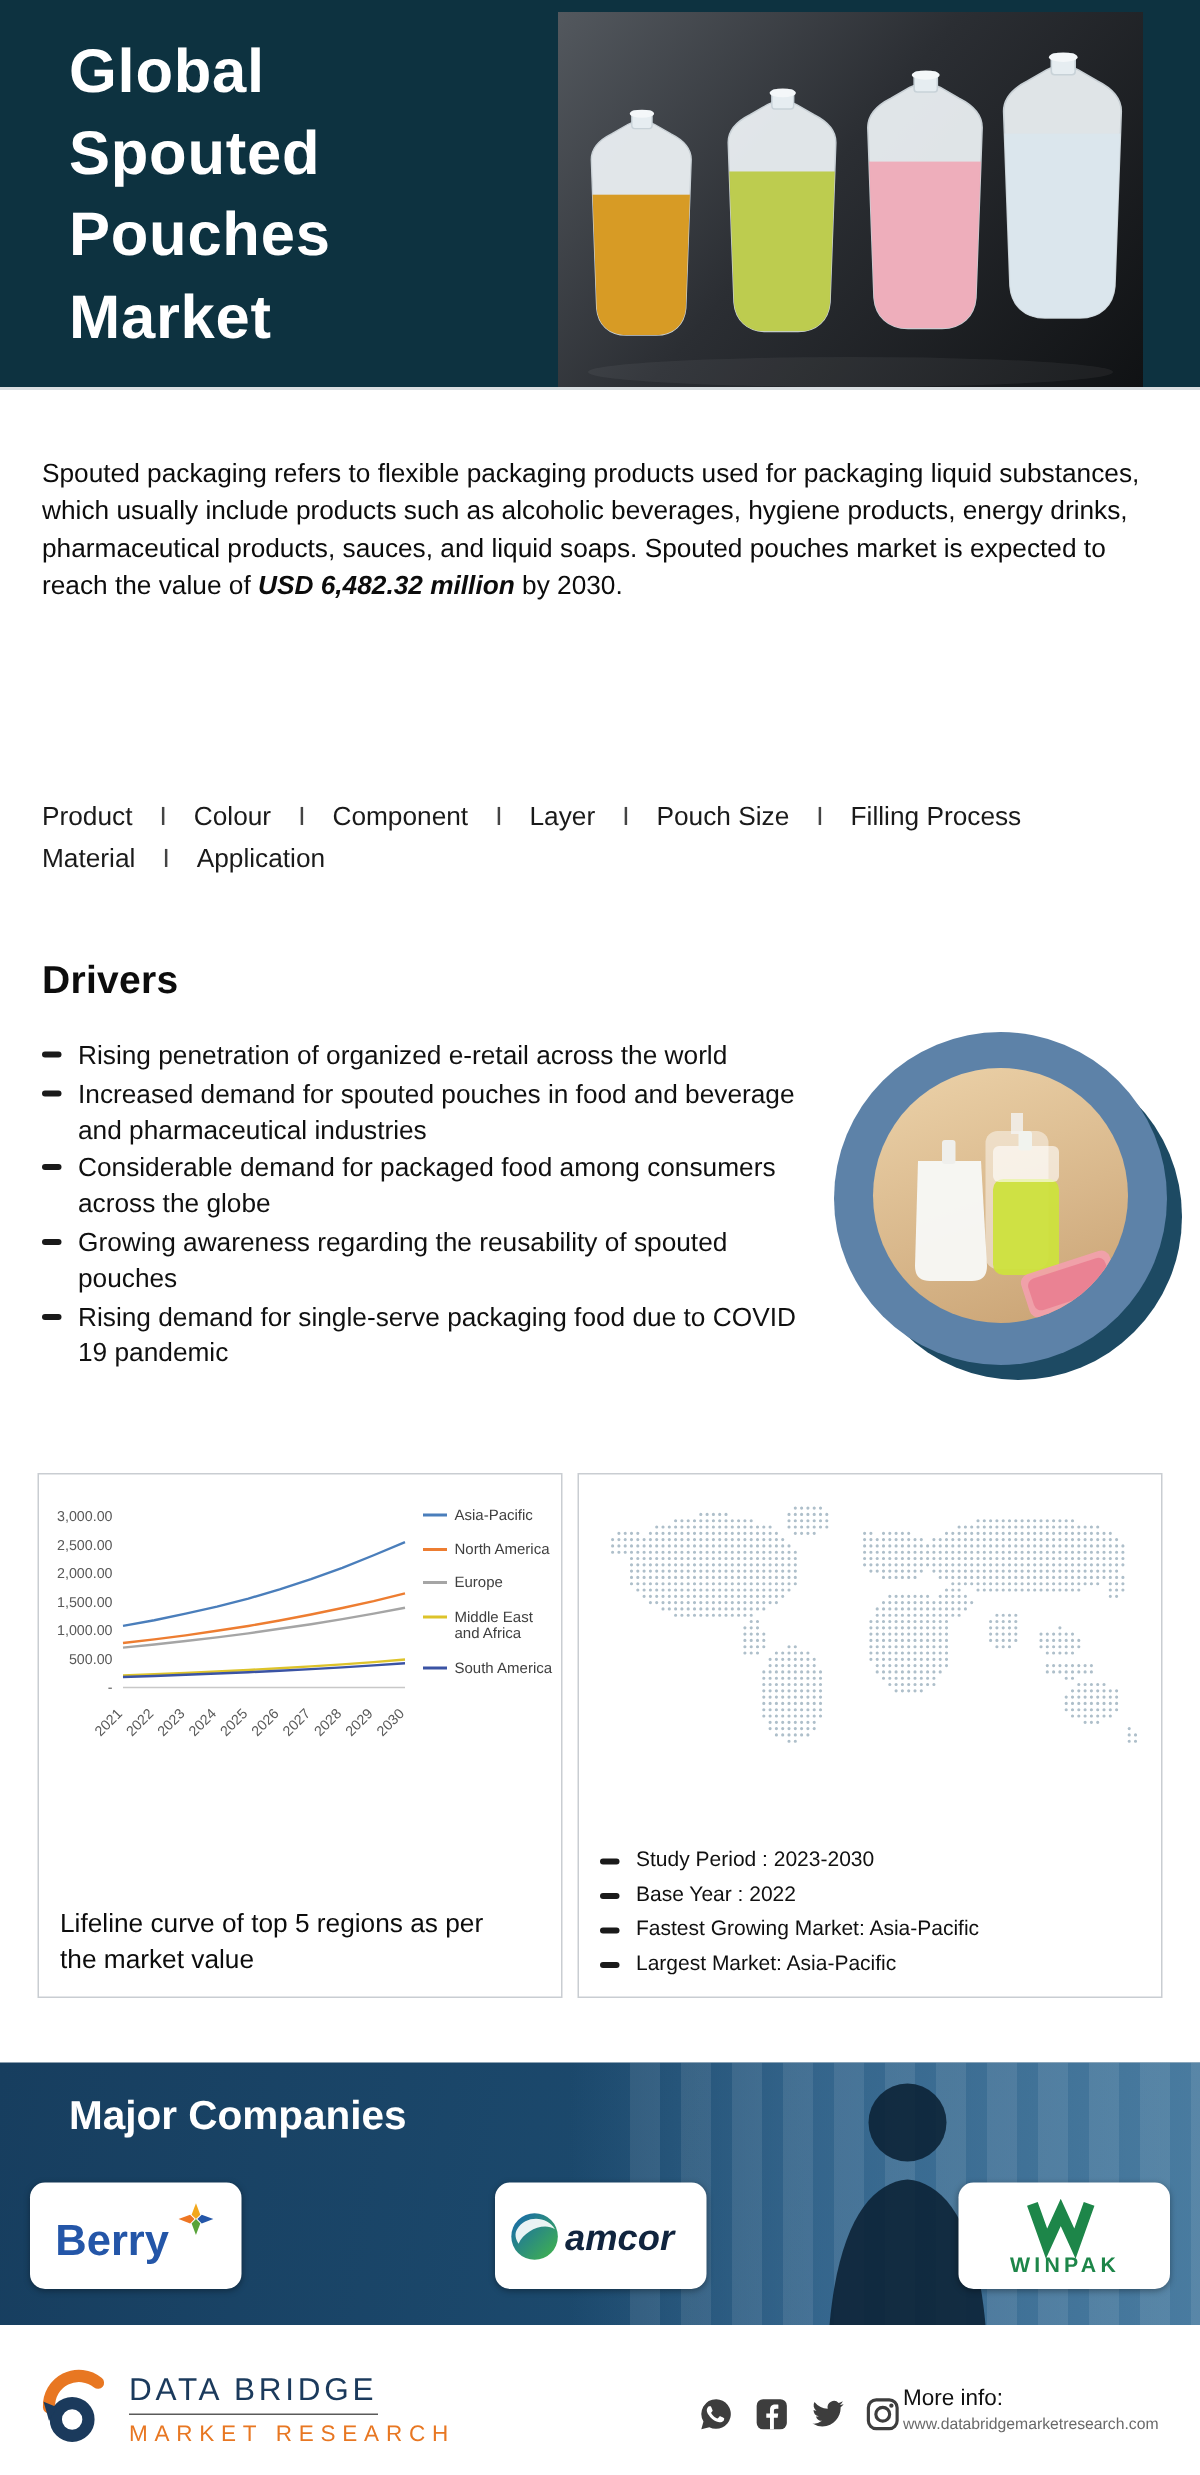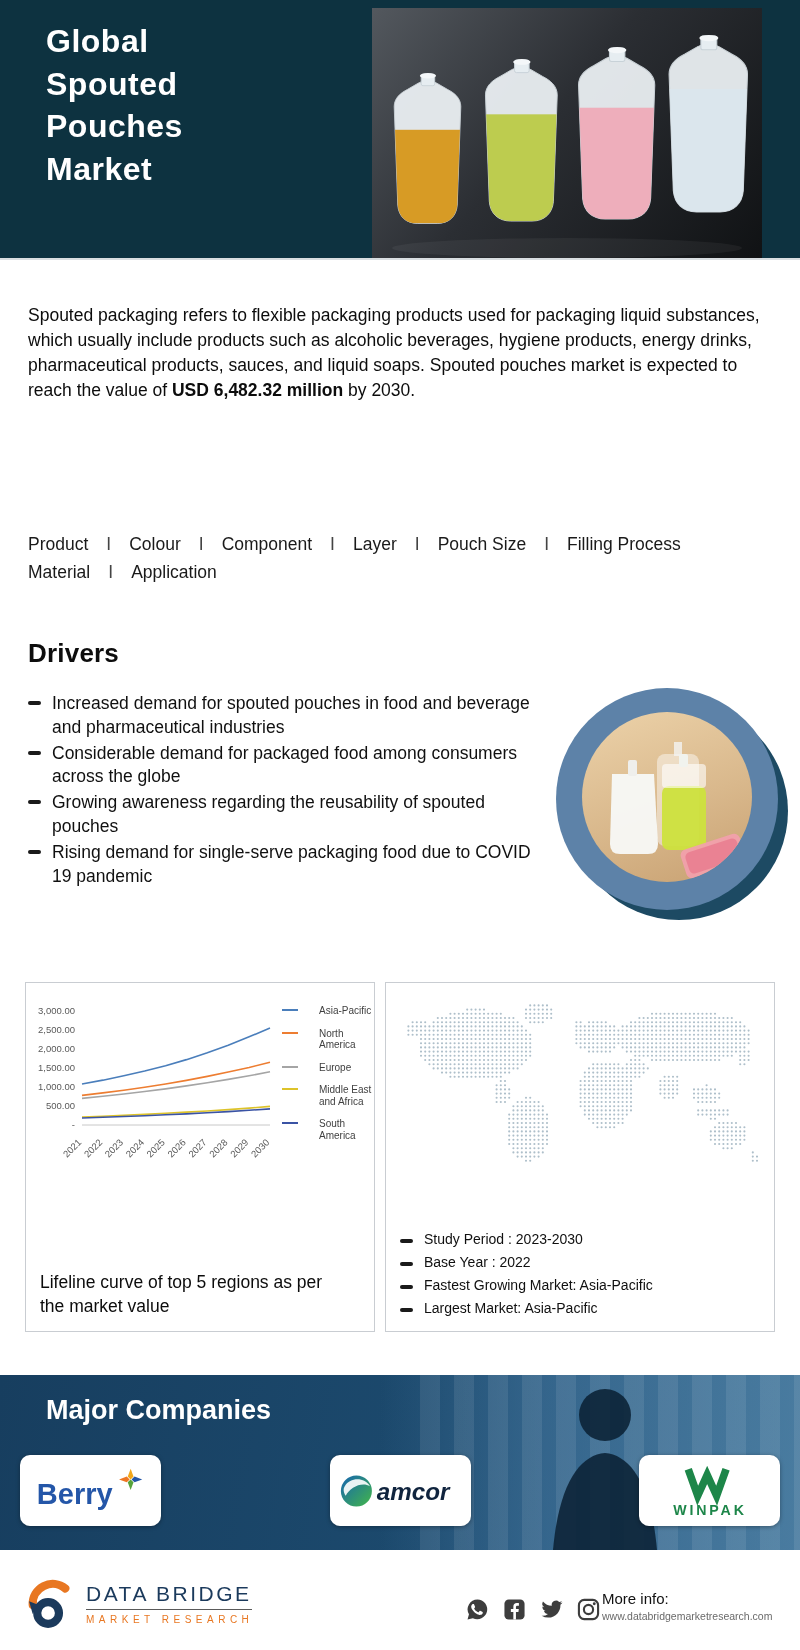--- a/index.html
+++ b/index.html
@@ -2,27 +2,27 @@
 <html><head>
 <meta charset="utf-8">
 <title>Global Spouted Pouches Market</title>
 <style>
   html,body{margin:0;padding:0;background:#ffffff;}
   .page{position:relative;width:800px;height:1650px;background:#fff;overflow:hidden;
         font-family:"Liberation Sans",sans-serif;color:#101010;}
 
   
   .hero{position:absolute;left:0;top:0;width:800px;height:260px;background:#0d3240;border-bottom:2px solid #d9dee1;box-sizing:border-box;}
-  .hero-title{position:absolute;left:46px;top:20px;color:#ffffff;font-size:32px;font-weight:bold;line-height:1.33;letter-spacing:.5px;}
+  .hero-title{position:absolute;left:46px;top:20px;color:#ffffff;font-size:41px;font-weight:bold;line-height:1.33;letter-spacing:.5px;}
   .hero-photo{position:absolute;left:372px;top:8px;width:390px;height:250px;overflow:hidden;
               background:linear-gradient(130deg,#53585e 0%,#2b2e33 45%,#101214 100%);}
 
   
   .intro{position:absolute;left:28px;top:303px;width:748px;margin:0;font-size:17.5px;line-height:1.42;color:#0c0c0c;}
-  .intro strong{font-weight:bold;}
+  .intro strong{font-weight:bold;font-style:italic;}
 
   
   .h2{position:absolute;margin:0;font-size:26px;font-weight:bold;color:#0d0d0d;letter-spacing:.2px;}
   #seg-heading{left:28px;top:480px;}
   #seg-lines{position:absolute;left:28px;top:534px;width:744px;font-size:17.5px;color:#1a1a1a;}
   .seg-line{margin-bottom:7px;}
   .seg-sep{margin:0 18px;color:#444;}
 
   
   #drivers-heading{left:28px;top:638px;text-align:right;}
@@ -36,21 +36,21 @@
   .circle-blue{position:absolute;left:0;top:0;width:222px;height:222px;border-radius:50%;background:#5d82a8;}
   .circle-photo{position:absolute;left:26px;top:24px;width:170px;height:170px;border-radius:50%;overflow:hidden;
                 background:linear-gradient(160deg,#ecd2a9 0%,#d9b88c 55%,#c8a172 100%);}
 
   
   .panel{position:absolute;top:982px;height:350px;background:#fff;border:1px solid #c9cdd2;box-sizing:border-box;}
   #panel-chart{left:25px;width:350px;}
   #panel-map{left:385px;width:390px;}
   #chart-svg{position:absolute;left:4px;top:14px;}
   #chart-legend{position:absolute;left:256px;top:22px;width:92px;font-size:10px;color:#3f3f3f;line-height:1.15;}
-  .legend-item{display:flex;align-items:flex-start;gap:21px;margin-bottom:11px;}
+  .legend-item{display:flex;align-items:flex-start;gap:5px;margin-bottom:11px;}
   .legend-swatch{flex:0 0 16px;height:2px;margin-top:4px;}
   .chart-caption{position:absolute;left:14px;top:288px;width:310px;margin:0;font-size:17.5px;line-height:1.35;color:#0c0c0c;}
   #map-svg{position:absolute;left:10px;top:10px;}
   #facts-list{position:absolute;left:14px;top:246px;width:366px;font-size:14px;line-height:1.5;}
   #facts-list .dash{margin-top:10px;}
   .tick{font-size:9.5px;fill:#595959;font-family:"Liberation Sans",sans-serif;}
 
   
   .band{position:absolute;left:0;top:1375px;width:800px;height:175px;overflow:hidden;
         background:linear-gradient(100deg,#173e5f 0%,#1c4a6e 55%,#2a5d84 100%);}
@@ -61,21 +61,21 @@
   .band-heading{position:absolute;left:46px;top:20px;margin:0;color:#fff;font-size:27px;font-weight:bold;}
   .logo-row{position:absolute;left:20px;top:80px;width:760px;display:flex;justify-content:space-between;align-items:center;}
   .logo-card{width:141px;height:71px;background:#fff;border-radius:10px;display:flex;align-items:center;justify-content:center;
              box-shadow:0 1px 4px rgba(0,0,0,.35);}
 
   
   .footer{position:absolute;left:0;top:1550px;width:800px;height:100px;background:#fff;}
   .db-logo{position:absolute;left:20px;top:24px;}
   .brand{position:absolute;left:86px;top:32px;}
   .brand-name{font-size:21px;letter-spacing:2.5px;color:#1b3a5c;border-bottom:1.5px solid #5a5a5a;padding-bottom:3px;display:inline-block;}
-  .brand-sub{font-size:10px;letter-spacing:4.5px;color:#e87722;margin-top:4px;}
+  .brand-sub{font-size:15px;letter-spacing:4.5px;color:#e87722;margin-top:4px;}
   .social-row{position:absolute;left:466px;top:48px;display:flex;gap:14px;align-items:center;}
   .social-row svg{display:block;cursor:pointer;}
   .more-info{position:absolute;left:602px;top:40px;}
   .more-info-label{font-size:15px;font-weight:normal;color:#111;}
   .website{font-size:10.5px;color:#6a6a6a;margin-top:3px;}
 </style>
 </head>
 <body>
 
 <div class="page">
@@ -126,20 +126,24 @@
 
   <p class="intro"><span>Spouted packaging refers to flexible packaging products used for packaging liquid substances, which usually include products such as alcoholic beverages, hygiene products, energy drinks, pharmaceutical products, sauces, and liquid soaps. Spouted pouches market is expected to reach the value of </span><strong>USD  6,482.32 million</strong><span> by 2030.</span></p>
 
   <div id="seg-lines">
       <div class="seg-line"><span class="seg-item">Product</span><span class="seg-sep">I</span><span class="seg-item">Colour</span><span class="seg-sep">I</span><span class="seg-item">Component</span><span class="seg-sep">I</span><span class="seg-item">Layer</span><span class="seg-sep">I</span><span class="seg-item">Pouch Size</span><span class="seg-sep">I</span><span class="seg-item">Filling Process</span></div>
       <div class="seg-line"><span class="seg-item">Material</span><span class="seg-sep">I</span><span class="seg-item">Application</span></div>
     </div>
 
   <h2 class="h2" id="drivers-heading">Drivers</h2>
   <ul class="dash-list" id="drivers-list">
+      <li>
+        <span class="dash"></span>
+        <span>Rising penetration of organized e-retail  across the world</span>
+      </li>
       <li>
         <span class="dash"></span>
         <span>Increased demand for spouted pouches in food and beverage and pharmaceutical industries</span>
       </li>
       <li>
         <span class="dash"></span>
         <span>Considerable demand for packaged food among consumers across the globe</span>
       </li>
       <li>
         <span class="dash"></span>

